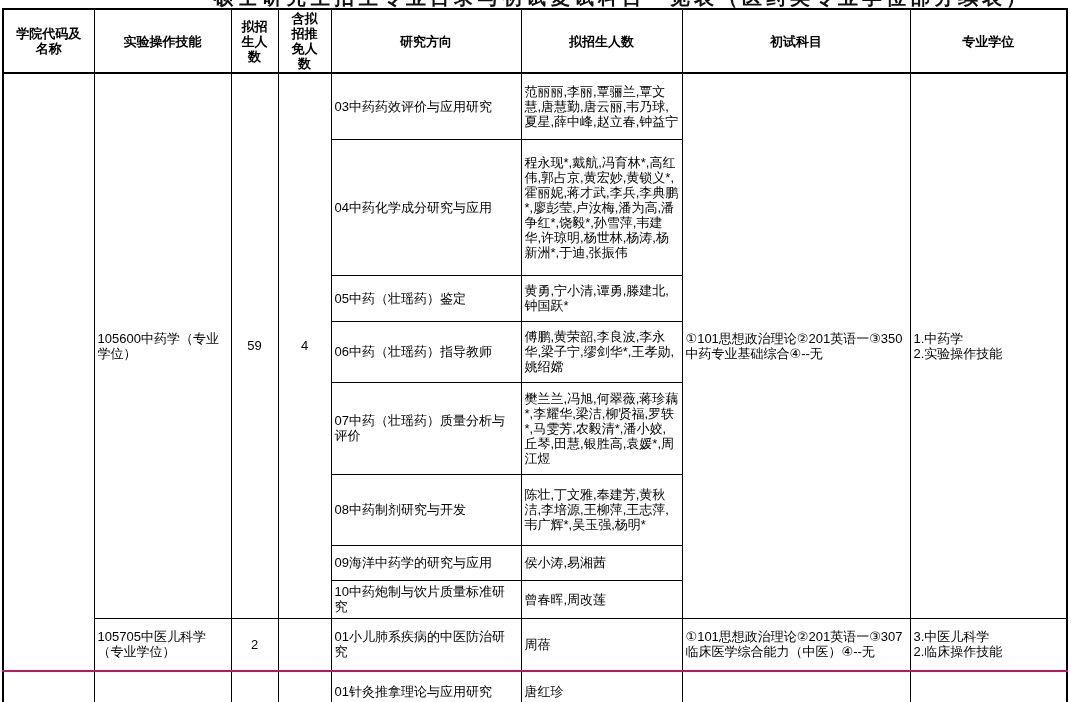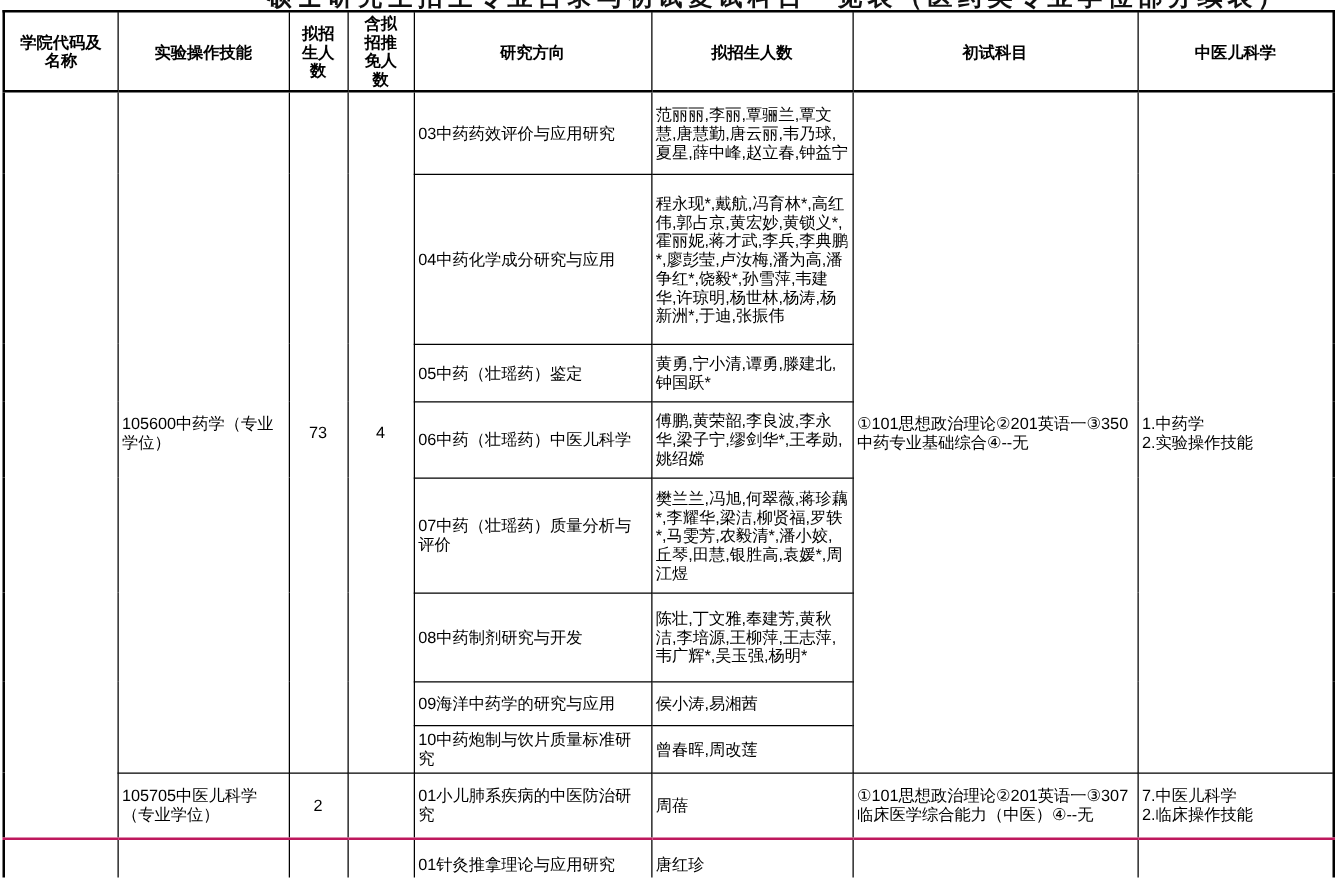--- a/index.html
+++ b/index.html
@@ -61,46 +61,46 @@
   </colgroup>
   <thead>
       <tr style="height: 47px;">
         <th>学院代码及名称</th>
         <th>实验操作技能</th>
         <th>拟招生人数</th>
         <th>含拟招推免人数</th>
         <th>研究方向</th>
         <th>拟招生人数</th>
         <th>初试科目</th>
-        <th>中医儿科学</th>
+        <th>专业学位</th>
       </tr>
     </thead>
   <tbody>
       <tr style="height: 66px;">
         <td rowspan="9"></td>
         <td rowspan="8">105600中药学（专业
 学位）</td>
-        <td rowspan="8" class="center">73</td>
+        <td rowspan="8" class="center">59</td>
         <td rowspan="8" class="center">4</td>
         <td>03中药药效评价与应用研究</td>
         <td>范丽丽,李丽,覃骊兰,覃文慧,唐慧勤,唐云丽,韦乃球,夏星,薛中峰,赵立春,钟益宁</td>
         <td rowspan="8">①101思想政治理论②201英语一③350中药专业基础综合④--无</td>
         <td rowspan="8">1.中药学
 2.实验操作技能</td>
       </tr>
       <tr style="height: 136px;">
         <td>04中药化学成分研究与应用</td>
         <td>程永现*,戴航,冯育林*,高红伟,郭占京,黄宏妙,黄锁义*,霍丽妮,蒋才武,李兵,李典鹏*,廖彭莹,卢汝梅,潘为高,潘争红*,饶毅*,孙雪萍,韦建华,许琼明,杨世林,杨涛,杨新洲*,于迪,张振伟</td>
       </tr>
       <tr style="height: 46px;">
         <td>05中药（壮瑶药）鉴定</td>
         <td>黄勇,宁小清,谭勇,滕建北,钟国跃*</td>
       </tr>
       <tr style="height: 61px;">
-        <td>06中药（壮瑶药）中医儿科学</td>
+        <td>06中药（壮瑶药）指导教师</td>
         <td>傅鹏,黄荣韶,李良波,李永华,梁子宁,缪剑华*,王孝勋,姚绍嫦</td>
       </tr>
       <tr style="height: 92px;">
         <td>07中药（壮瑶药）质量分析与评价</td>
         <td>樊兰兰,冯旭,何翠薇,蒋珍藕*,李耀华,梁洁,柳贤福,罗轶*,马雯芳,农毅清*,潘小姣,丘琴,田慧,银胜高,袁媛*,周江煜</td>
       </tr>
       <tr style="height: 71px;">
         <td>08中药制剂研究与开发</td>
         <td>陈壮,丁文雅,奉建芳,黄秋洁,李培源,王柳萍,王志萍,韦广辉*,吴玉强,杨明*</td>
       </tr>
@@ -113,21 +113,21 @@
         <td>曾春晖,周改莲</td>
       </tr>
       <tr style="height: 53px;">
         <td>105705中医儿科学
 （专业学位）</td>
         <td class="center">2</td>
         <td class="center"></td>
         <td>01小儿肺系疾病的中医防治研究</td>
         <td>周蓓</td>
         <td>①101思想政治理论②201英语一③307临床医学综合能力（中医）④--无</td>
-        <td>7.中医儿科学
+        <td>3.中医儿科学
 2.临床操作技能</td>
       </tr>
       <tr class="grp" style="height: 40px;">
         <td rowspan="2"></td>
         <td rowspan="2"></td>
         <td rowspan="2" class="center"></td>
         <td rowspan="2" class="center"></td>
         <td>01针灸推拿理论与应用研究</td>
         <td>唐红珍</td>
         <td rowspan="2"></td>

